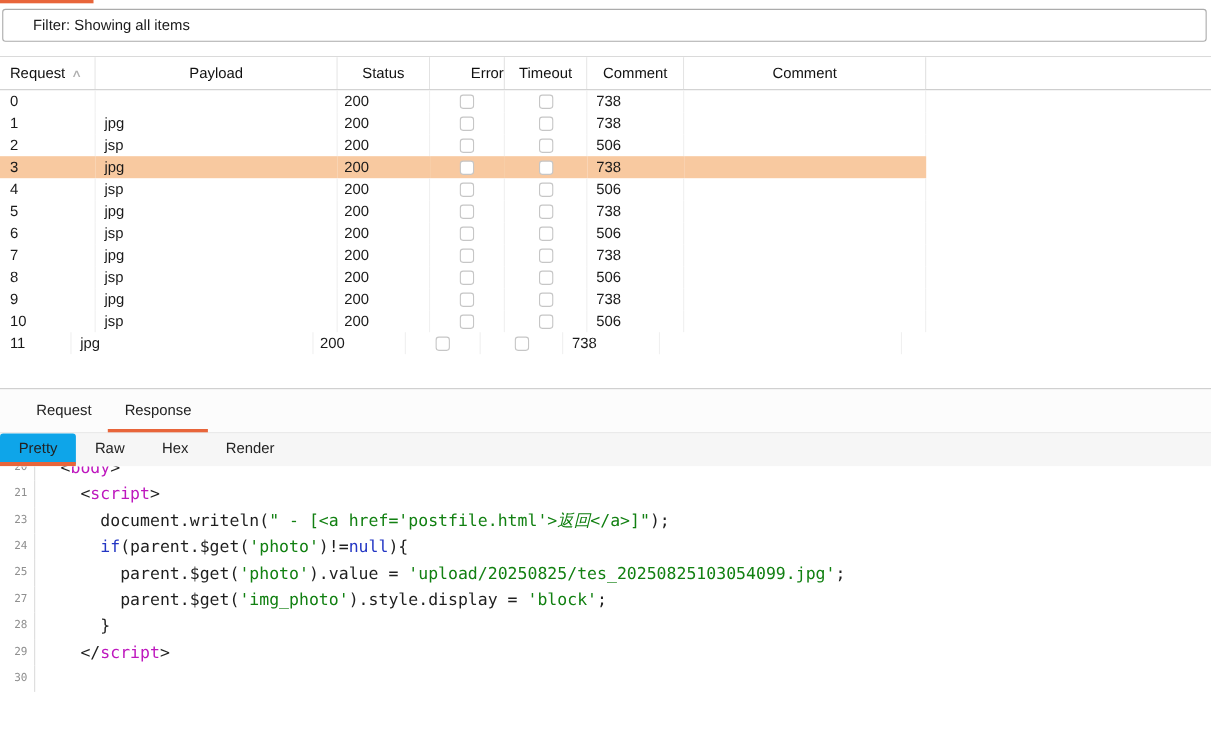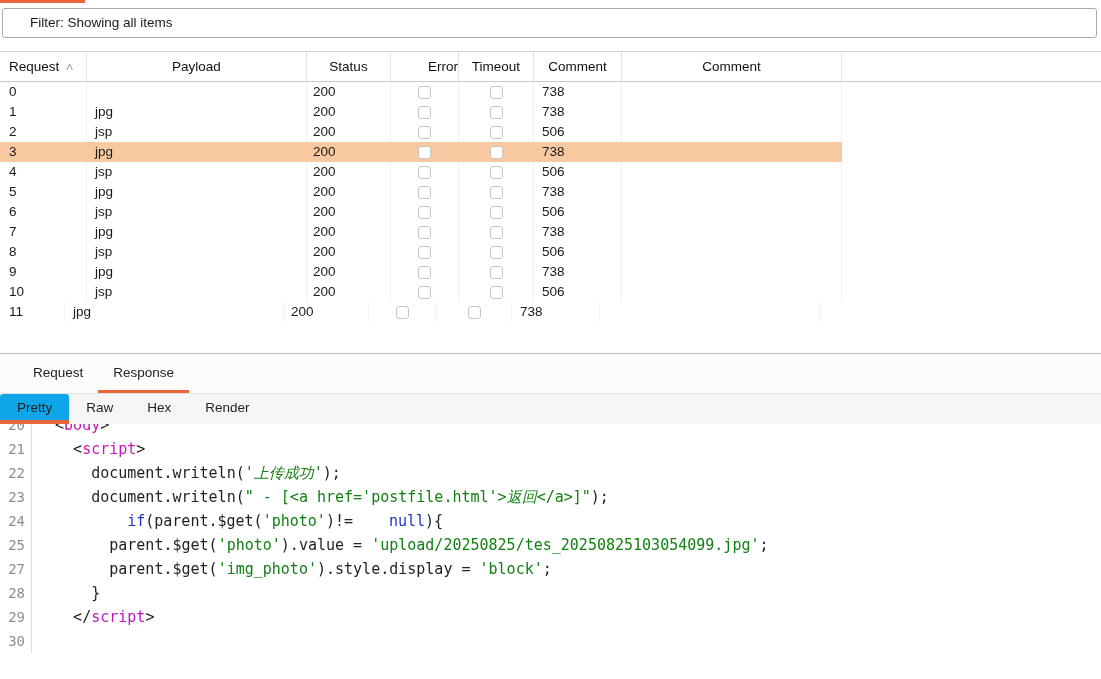--- a/index.html
+++ b/index.html
@@ -54,28 +54,28 @@
   .view-tabs { height: 30px; display: flex; background: #f6f6f6; }
   .vtab { display: flex; align-items: center; padding: 0 17px; font-size: 13.5px; color: #222; border-bottom: 4px solid transparent; }
   .vtab.active { background: #0ea5e9; border-bottom-color: var(--accent, #E8653A); border-radius: 3px 3px 0 0; }
 
   
   .code-pane { position: absolute; top: 424px; left: 0; right: 0; bottom: 0; background: #fff; overflow: hidden; }
   .code-line { height: 24px; line-height: 24px; display: flex; font-family: "DejaVu Sans Mono", monospace; font-size: 15px; white-space: pre; }
   .code-line:first-child { margin-top: -11px; }
   .ln {
     flex: none; width: 32px; text-align: right; padding-right: 6px;
-    color: var(--line-number, #8F8F8F); font-size: 14px;
+    color: var(--line-number, #8F8F8F); font-size: 10px;
     border-right: 1px solid #dcdcdc;
   }
   .code-text { padding-left: 5px; }
   .c-plain { color: #1f1f1f; }
   .c-tag   { color: var(--syntax-tag, #BE18BE); }
   .c-str   { color: var(--syntax-string, #128012); }
-  .c-kw    { color: var(--syntax-keyword, #2336C4); margin-left: 36px; }
+  .c-kw    { color: var(--syntax-keyword, #2336C4); }
   .seg-i   { font-style: italic; }
   .seg-hl  { background: var(--search-highlight, #F5BD8A); }
 </style>
 </head>
 <body>
 
 <div class="top-frag"></div>
 
 <div class="filter-bar">
   <span>Filter: Showing all items</span>
@@ -275,21 +275,20 @@
       <div class="vtab active">Pretty</div>
       <div class="vtab">Raw</div>
       <div class="vtab">Hex</div>
       <div class="vtab">Render</div>
     </div>
 </div>
 
 <div class="code-pane">
     <div class="code-line"><span class="ln">20</span><span class="code-text"><span class="c-plain">  &lt;</span><span class="c-tag">body</span><span class="c-plain">&gt;</span></span></div>
     <div class="code-line"><span class="ln">21</span><span class="code-text"><span class="c-plain">    &lt;</span><span class="c-tag">script</span><span class="c-plain">&gt;</span></span></div>
-    <div class="code-line"><span class="ln">22</span><span class="code-text"><span class="c-plain">      document.writeln(</span><span class="c-str">'</span><span class="c-str seg-i">上传成功</span><span class="c-str">'</span><span class="c-plain">);</span></span></div>
     <div class="code-line"><span class="ln">23</span><span class="code-text"><span class="c-plain">      document.writeln(</span><span class="c-str">" - [&lt;a href='postfile.html'&gt;</span><span class="c-str seg-i">返回</span><span class="c-str">&lt;/a&gt;]"</span><span class="c-plain">);</span></span></div>
     <div class="code-line"><span class="ln">24</span><span class="code-text"><span class="c-plain">      </span><span class="c-kw">if</span><span class="c-plain">(parent.$get(</span><span class="c-str">'photo'</span><span class="c-plain">)!=</span><span class="c-kw">null</span><span class="c-plain">){</span></span></div>
     <div class="code-line"><span class="ln">25</span><span class="code-text"><span class="c-plain">        parent.$get(</span><span class="c-str">'photo'</span><span class="c-plain">).value = </span><span class="c-str">'upload/20250825/tes_20250825103054099.jpg'</span><span class="c-plain">;</span></span></div>
     <div class="code-line"><span class="ln">27</span><span class="code-text"><span class="c-plain">        parent.$get(</span><span class="c-str">'img_photo'</span><span class="c-plain">).style.display = </span><span class="c-str">'block'</span><span class="c-plain">;</span></span></div>
     <div class="code-line"><span class="ln">28</span><span class="code-text"><span class="c-plain">      }</span></span></div>
     <div class="code-line"><span class="ln">29</span><span class="code-text"><span class="c-plain">    &lt;/</span><span class="c-tag">script</span><span class="c-plain">&gt;</span></span></div>
     <div class="code-line"><span class="ln">30</span><span class="code-text"></span></div>
   </div>
 
 </body></html>

